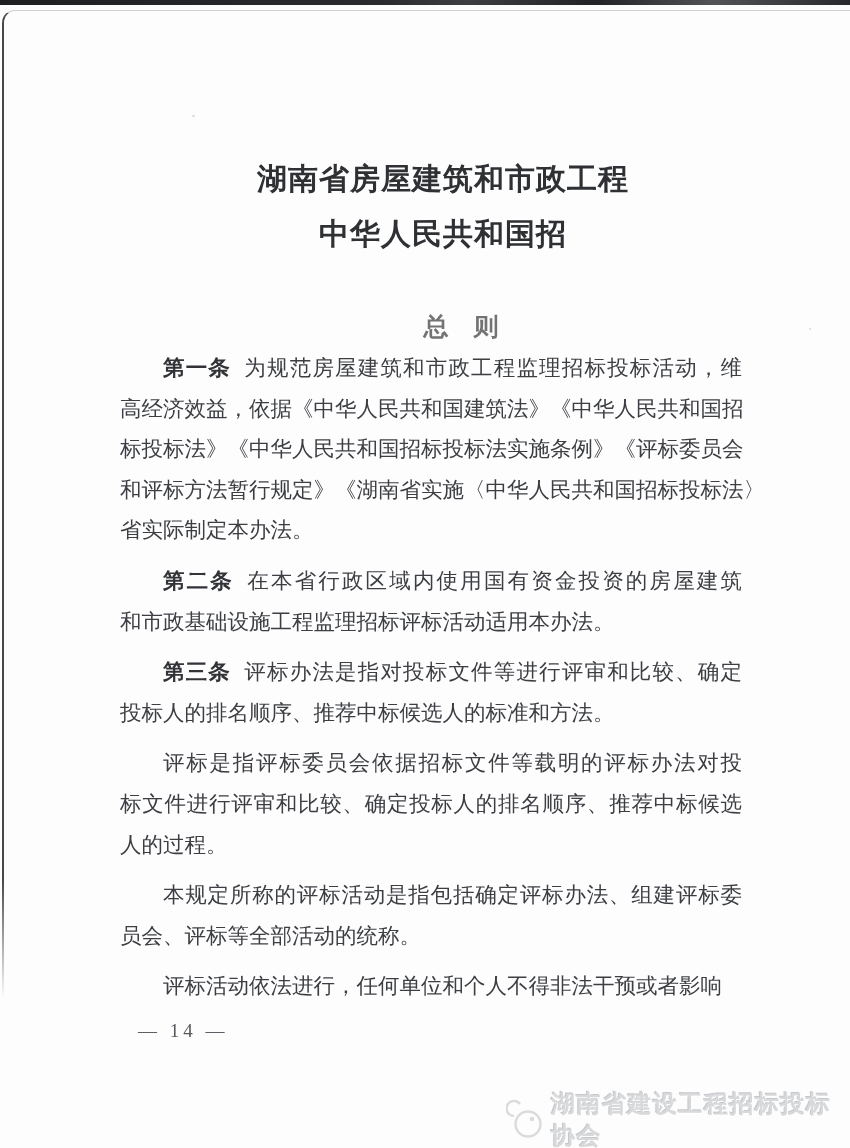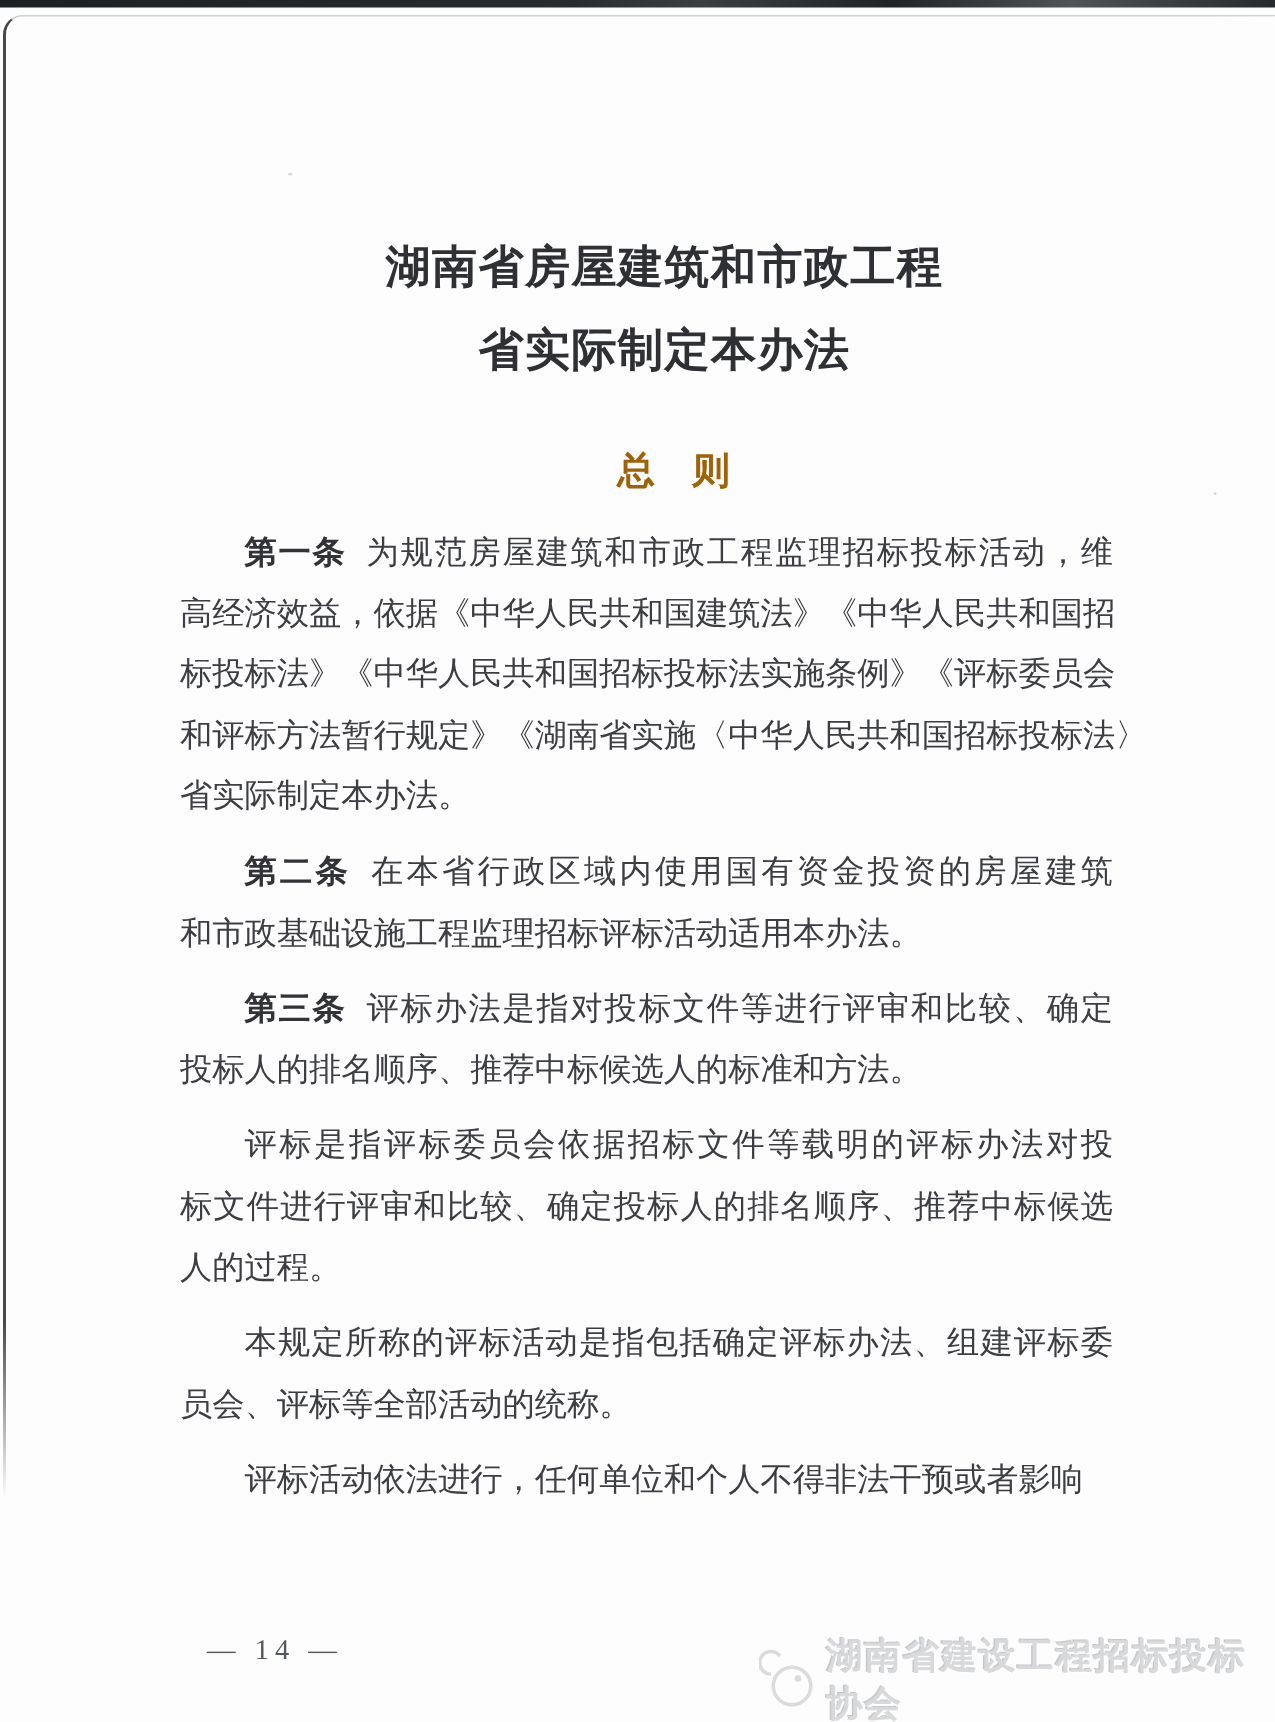--- a/index.html
+++ b/index.html
@@ -38,40 +38,40 @@
   .doc-title {
     position: absolute; left: 132px; width: 622px;
     margin: 0; text-align: center;
     font-size: 30px; font-weight: 700; color: #2e3033;
     letter-spacing: 1px; line-height: 42px;
   }
   .doc-title.t1 { top: 158px; }
   .doc-title.t2 { top: 213px; }
   .section-heading {
     position: absolute; left: 120px; top: 294px; width: 622px;
-    margin: 4px; padding-left: 14px; text-align: center;
-    font-size: 25px; font-weight: 700; color: #a16207;
+    margin: 16px; padding-left: 14px; text-align: center;
+    font-size: 25px; font-weight: 700; color: #737373;
     line-height: 34px;
   }
   .body-text {
     position: absolute; left: 120px; top: 338px; width: 622px;
     font-size: 21.5px; color: #3c3e42; line-height: 40.6px;
   }
   .line {
     text-align: justify;
     text-align-last: justify;
     text-justify: inter-character;
     white-space: nowrap;
   }
   .line.last { text-align-last: left; }
   .line.indent { padding-left: 2em; margin-top: 10px; }
   .art-num { font-weight: 700; color: #313336; margin-right: .62em; }
 
   .page-number {
-    position: absolute; left: 138px; top: 1090px;
+    position: absolute; left: 138px; top: 1020px;
     font-size: 19px; color: #55585c; letter-spacing: 4px;
   }
 
   
   .watermark {
     position: absolute; left: 506px; top: 1088px;
     display: flex; align-items: center; gap: 5px;
   }
   .watermark-text {
     font-size: 24px; letter-spacing: 1.5px; font-weight: 700;
@@ -86,21 +86,21 @@
 <div class="page">
 
   <div class="scan-top-bar"></div>
   <div class="page-edge"></div>
   <div class="edge-fade"></div>
   <div class="speck s1"></div>
   <div class="speck s2"></div>
   <div class="speck s3"></div>
 
   <h1 class="doc-title t1">湖南省房屋建筑和市政工程</h1>
-  <h1 class="doc-title t2">省实际制定本办法</h1>
+  <h1 class="doc-title t2">中华人民共和国招</h1>
 
   <h2 class="section-heading">总　则</h2>
 
   <div class="body-text">
       <div class="line indent"><span class="art-num">第一条</span><span>为规范房屋建筑和市政工程监理招标投标活动，维</span></div>
       <div class="line"><span>高经济效益，依据《中华人民共和国建筑法》《中华人民共和国招</span></div>
       <div class="line"><span>标投标法》《中华人民共和国招标投标法实施条例》《评标委员会</span></div>
       <div class="line"><span>和评标方法暂行规定》《湖南省实施〈中华人民共和国招标投标法〉</span></div>
       <div class="line last"><span>省实际制定本办法。</span></div>
       <div class="line indent"><span class="art-num">第二条</span><span>在本省行政区域内使用国有资金投资的房屋建筑</span></div>

